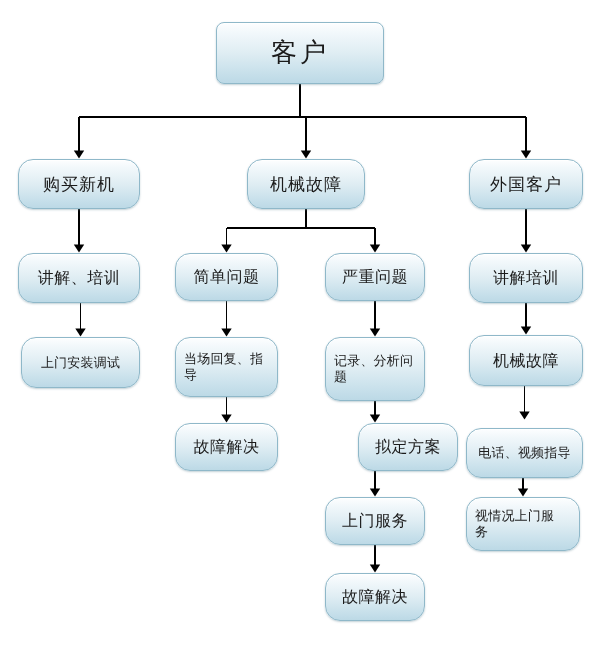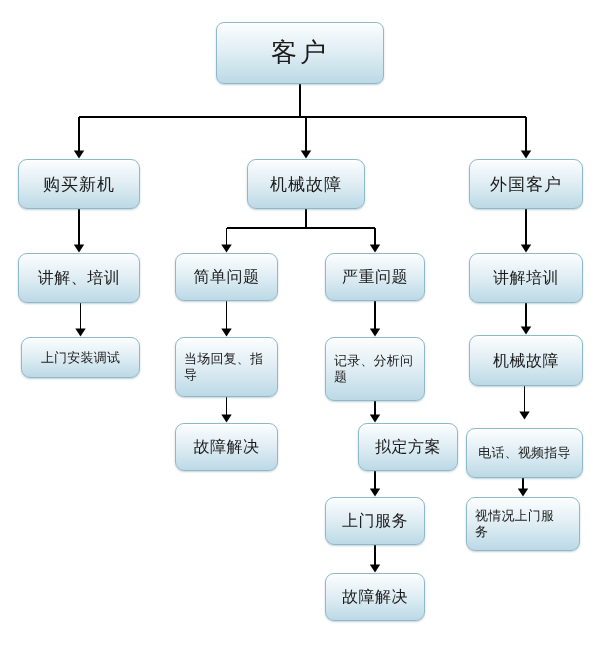--- a/index.html
+++ b/index.html
@@ -22,21 +22,21 @@
     left: 0;
     top: 0;
     width: 600px;
     height: 645px;
     pointer-events: none;
   }
   .node {
     position: absolute;
     box-sizing: border-box;
     border: 1px solid #8fb8c9;
-    border-radius: 9px;
+    border-radius: 15px;
     background: linear-gradient(to bottom,
                 #fdfeff 0%,
                 #f2f8fb 16%,
                 #dfedf3 50%,
                 #cbe2ec 78%,
                 #bcd9e6 100%);
     box-shadow: 0 1px 2px rgba(120,150,165,0.45),
                 inset 0 1px 0 rgba(255,255,255,0.95);
     display: flex;
     align-items: center;
@@ -153,21 +153,21 @@
       </div>
       <div class="node n-mid center" style="left: 175px; top: 253px; width: 103px; height: 48px;">
         <span class="label">简单问题</span>
       </div>
       <div class="node n-mid center" style="left: 325px; top: 253px; width: 100px; height: 48px;">
         <span class="label">严重问题</span>
       </div>
       <div class="node n-mid center" style="left: 469px; top: 253px; width: 114px; height: 50px;">
         <span class="label">讲解培训</span>
       </div>
-      <div class="node n-small center" style="left: 21px; top: 337px; width: 119px; height: 41px;">
+      <div class="node n-small center" style="left: 21px; top: 337px; width: 119px; height: 51px;">
         <span class="label">上门安装调试</span>
       </div>
       <div class="node n-small left" style="left: 175px; top: 337px; width: 103px; height: 60px;">
         <span class="label">当场回复、指
 导</span>
       </div>
       <div class="node n-small left" style="left: 325px; top: 337px; width: 100px; height: 64px;">
         <span class="label">记录、分析问
 题</span>
       </div>

